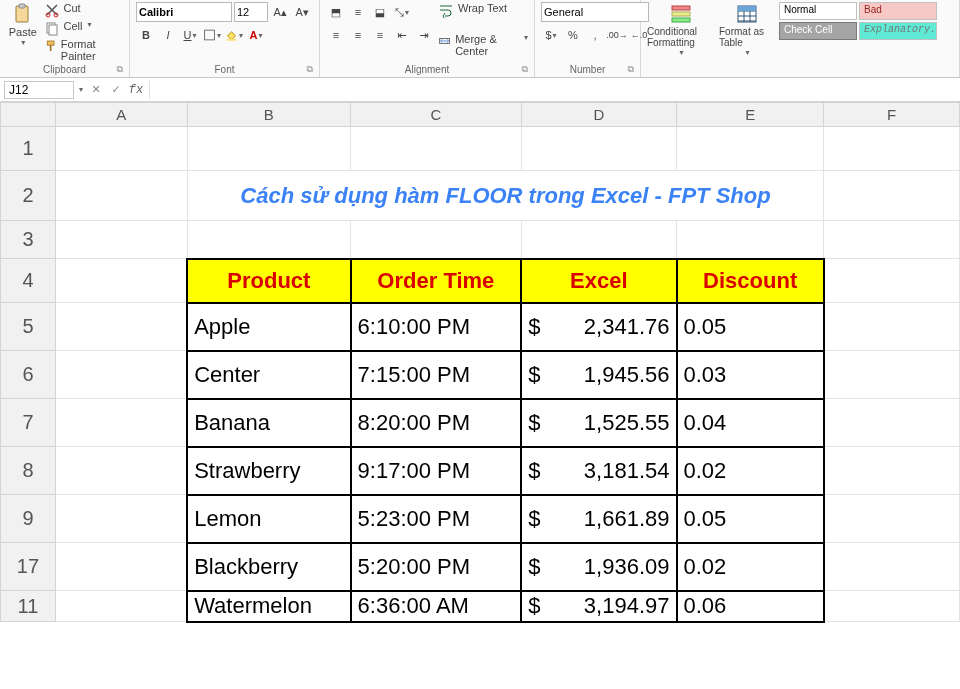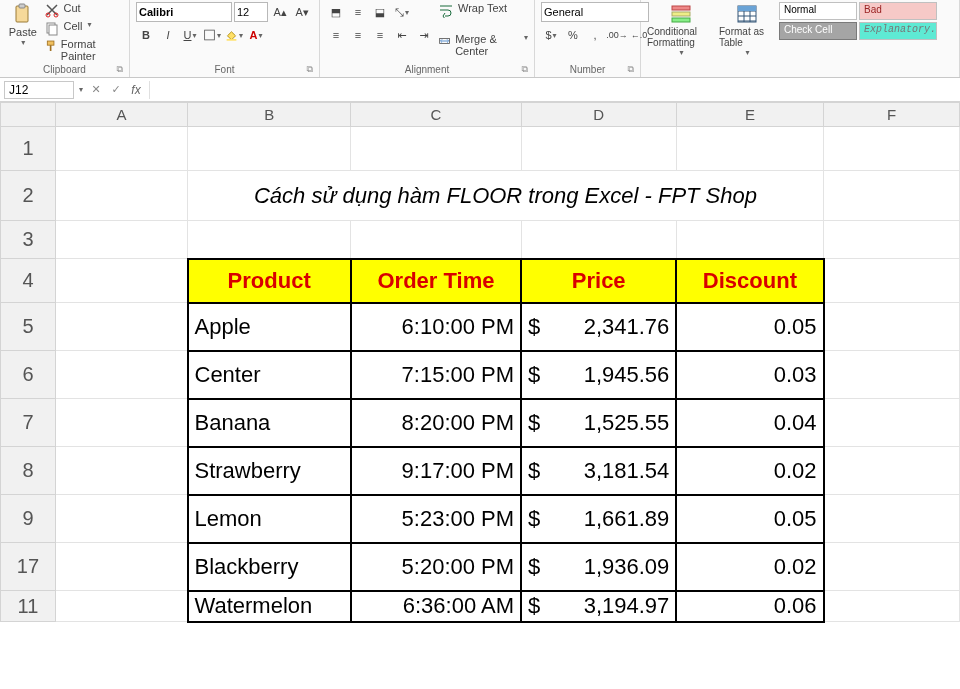--- a/index.html
+++ b/index.html
@@ -26,35 +26,35 @@
   .style-normal { background: #fff; color: #000; }
   .style-bad    { background: #f6c9c7; color: #9a2222; }
   .style-check  { background: #a5a5a5; color: #fff; border-color: #7a7a7a; }
   .style-explan { background: #5eead4; color: #777; font-style: italic; font-family: Liberation Mono, monospace; }
 
   
   .formula-strip { display: flex; align-items: center; border-bottom: 1px solid #d4d4d4; height: 24px; background: #fff; }
   .name-box { width: 70px; border: 1px solid #c8c8c8; margin: 2px 4px; font-size: 12px; padding: 1px 4px; }
   .fx-controls { display: flex; align-items: center; gap: 2px; padding: 0 4px; border-right: 1px solid #e0e0e0; }
   .fx-btn { width: 18px; height: 18px; display: flex; align-items: center; justify-content: center; font-size: 11px; color: #888; cursor: default; }
-  .fx-label { font-style: italic; font-family: Liberation Sans, sans-serif; font-size: 12px; color: #666; }
+  .fx-label { font-style: italic; font-family: Liberation Mono, monospace; font-size: 12px; color: #666; }
   .formula-input { flex: 1; border: none; outline: none; font-size: 12px; padding: 2px 6px; }
 
   
   .sheet { flex: 1; overflow: hidden; position: relative; }
   table.grid { border-collapse: collapse; table-layout: fixed; }
   .corner { width: 56px; height: 24px; background: #f1f1f1; border: 1px solid #d4d4d4; }
   .col-hdr { height: 24px; background: #f1f1f1; border: 1px solid #d4d4d4; text-align: center; font-size: 15px; color: #555; font-weight: 400; }
   .row-hdr { width: 56px; background: #f1f1f1; border: 1px solid #d4d4d4; text-align: center; font-size: 20px; color: #555; font-weight: 400; }
   td.cell { border: 1px solid #e3e3e3; padding: 0 6px; vertical-align: middle; font-size: 22px; }
-  .title-cell { font-style: italic; font-weight: 400; font-size: 24px; color: #000000; text-align: center; white-space: nowrap; }
+  .title-cell { font-style: italic; font-weight: 700; font-size: 24px; color: #3b82f6; text-align: center; white-space: nowrap; }
   .thead-cell { background: #ffff00; color: #d80000; font-weight: 700; text-align: center; border: 2px solid #000 !important; font-size: 22px; }
   .data-cell  { border: 2px solid #000 !important; color: #000; }
   .r-text { text-align: left; }
-  .r-num  { text-align: right; }
+  .r-num  { }
   .price-cell { display: flex; justify-content: space-between; gap: 8px; }
   td.cell.empty { }
 </style>
 </head>
 <body>
 
 <div class="ribbon">
 
   <div class="group" style="width:130px">
     <div class="group-body">
@@ -316,21 +316,21 @@
           <td class="cell empty"></td>
           <td class="cell empty"></td>
           <td class="cell empty"></td>
           <td class="cell empty"></td>
         </tr>
         <tr style="height: 44px;">
           <th class="row-hdr">4</th>
           <td class="cell empty"></td>
           <td class="cell thead-cell">Product</td>
           <td class="cell thead-cell">Order Time</td>
-          <td class="cell thead-cell">Price</td>
+          <td class="cell thead-cell">Excel</td>
           <td class="cell thead-cell">Discount</td>
           <td class="cell empty"></td>
         </tr>
         <tr style="height: 48px;">
           <th class="row-hdr">5</th>
           <td class="cell empty"></td>
           <td class="cell data-cell r-text">Apple</td>
           <td class="cell data-cell r-num">6:10:00 PM</td>
           <td class="cell data-cell">
             <div class="price-cell">

